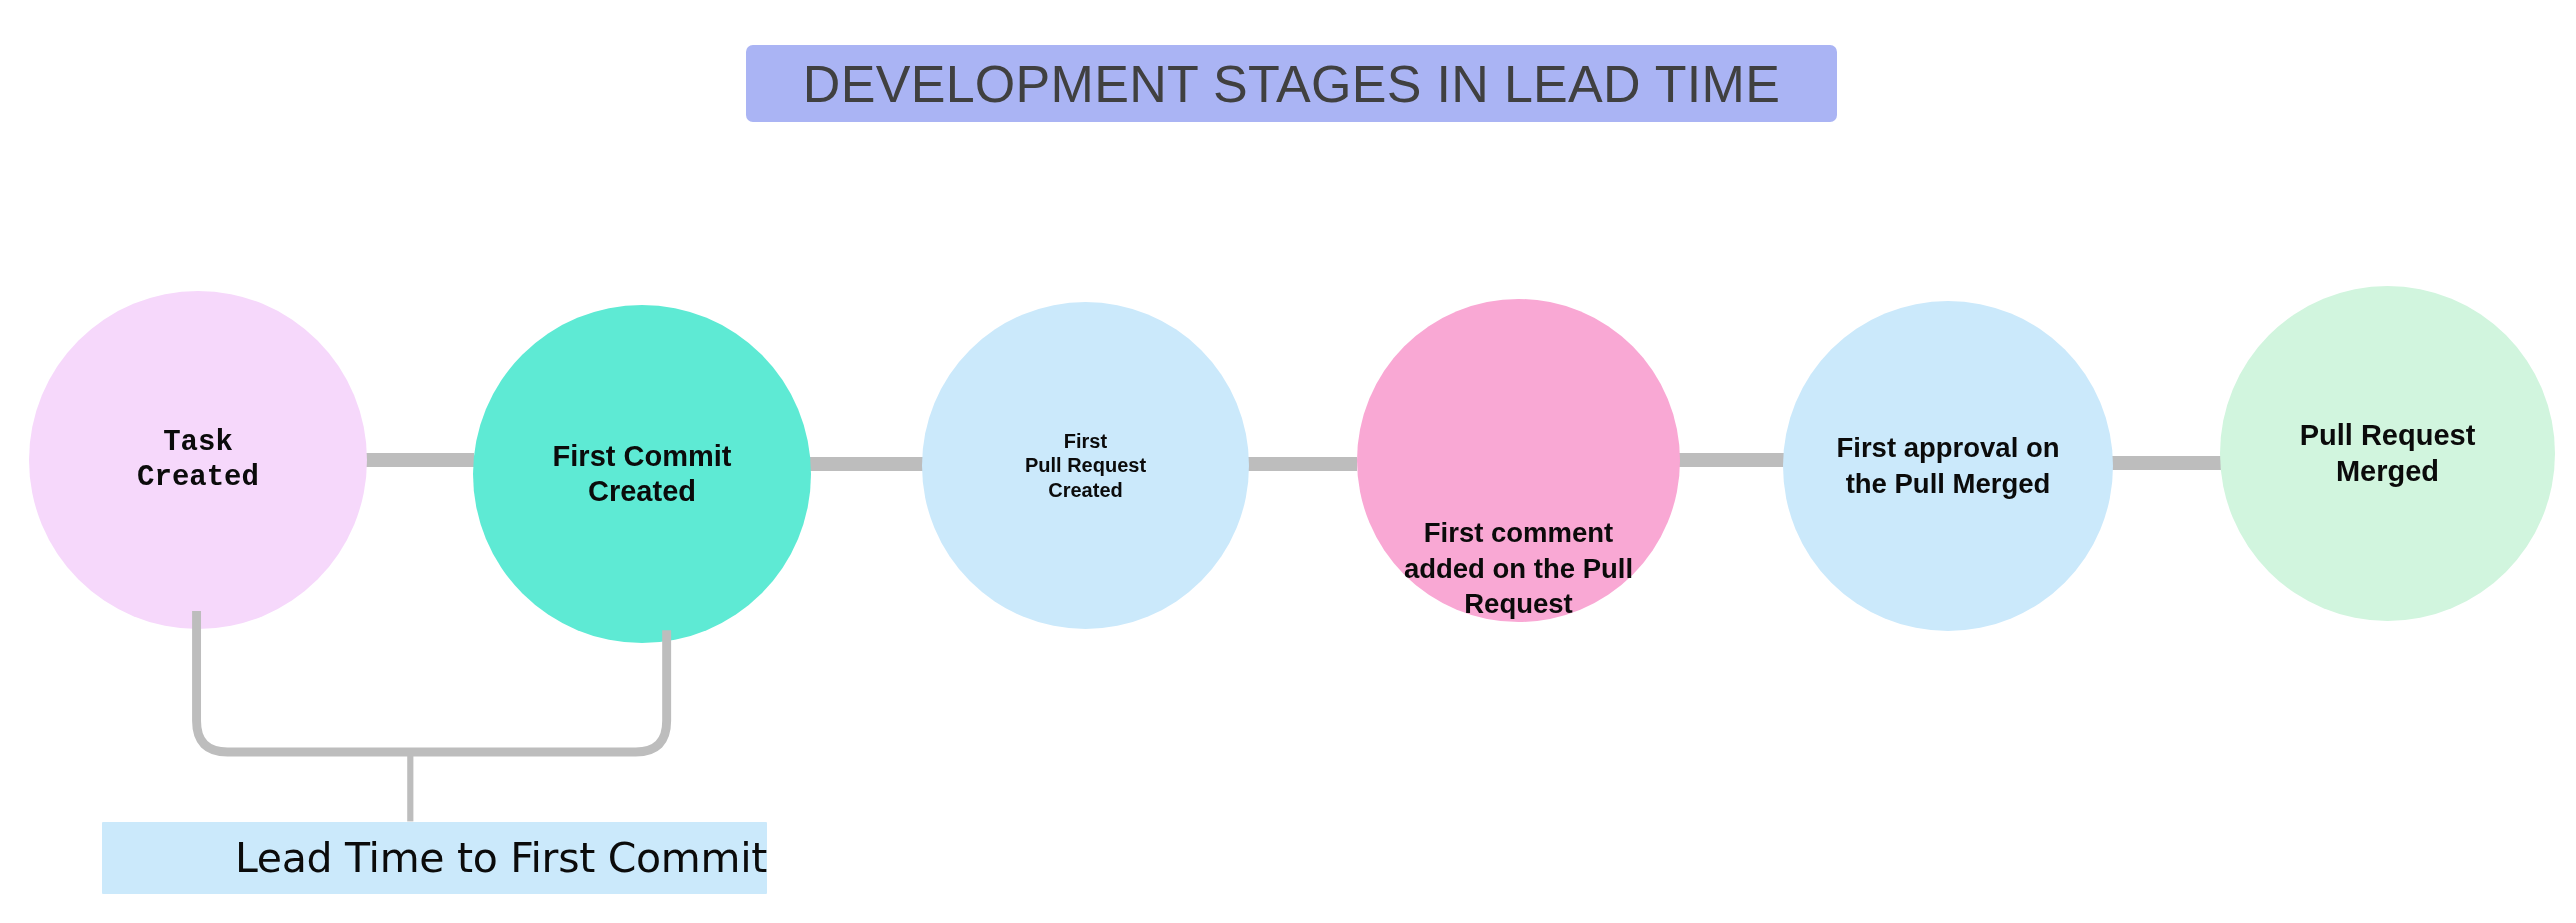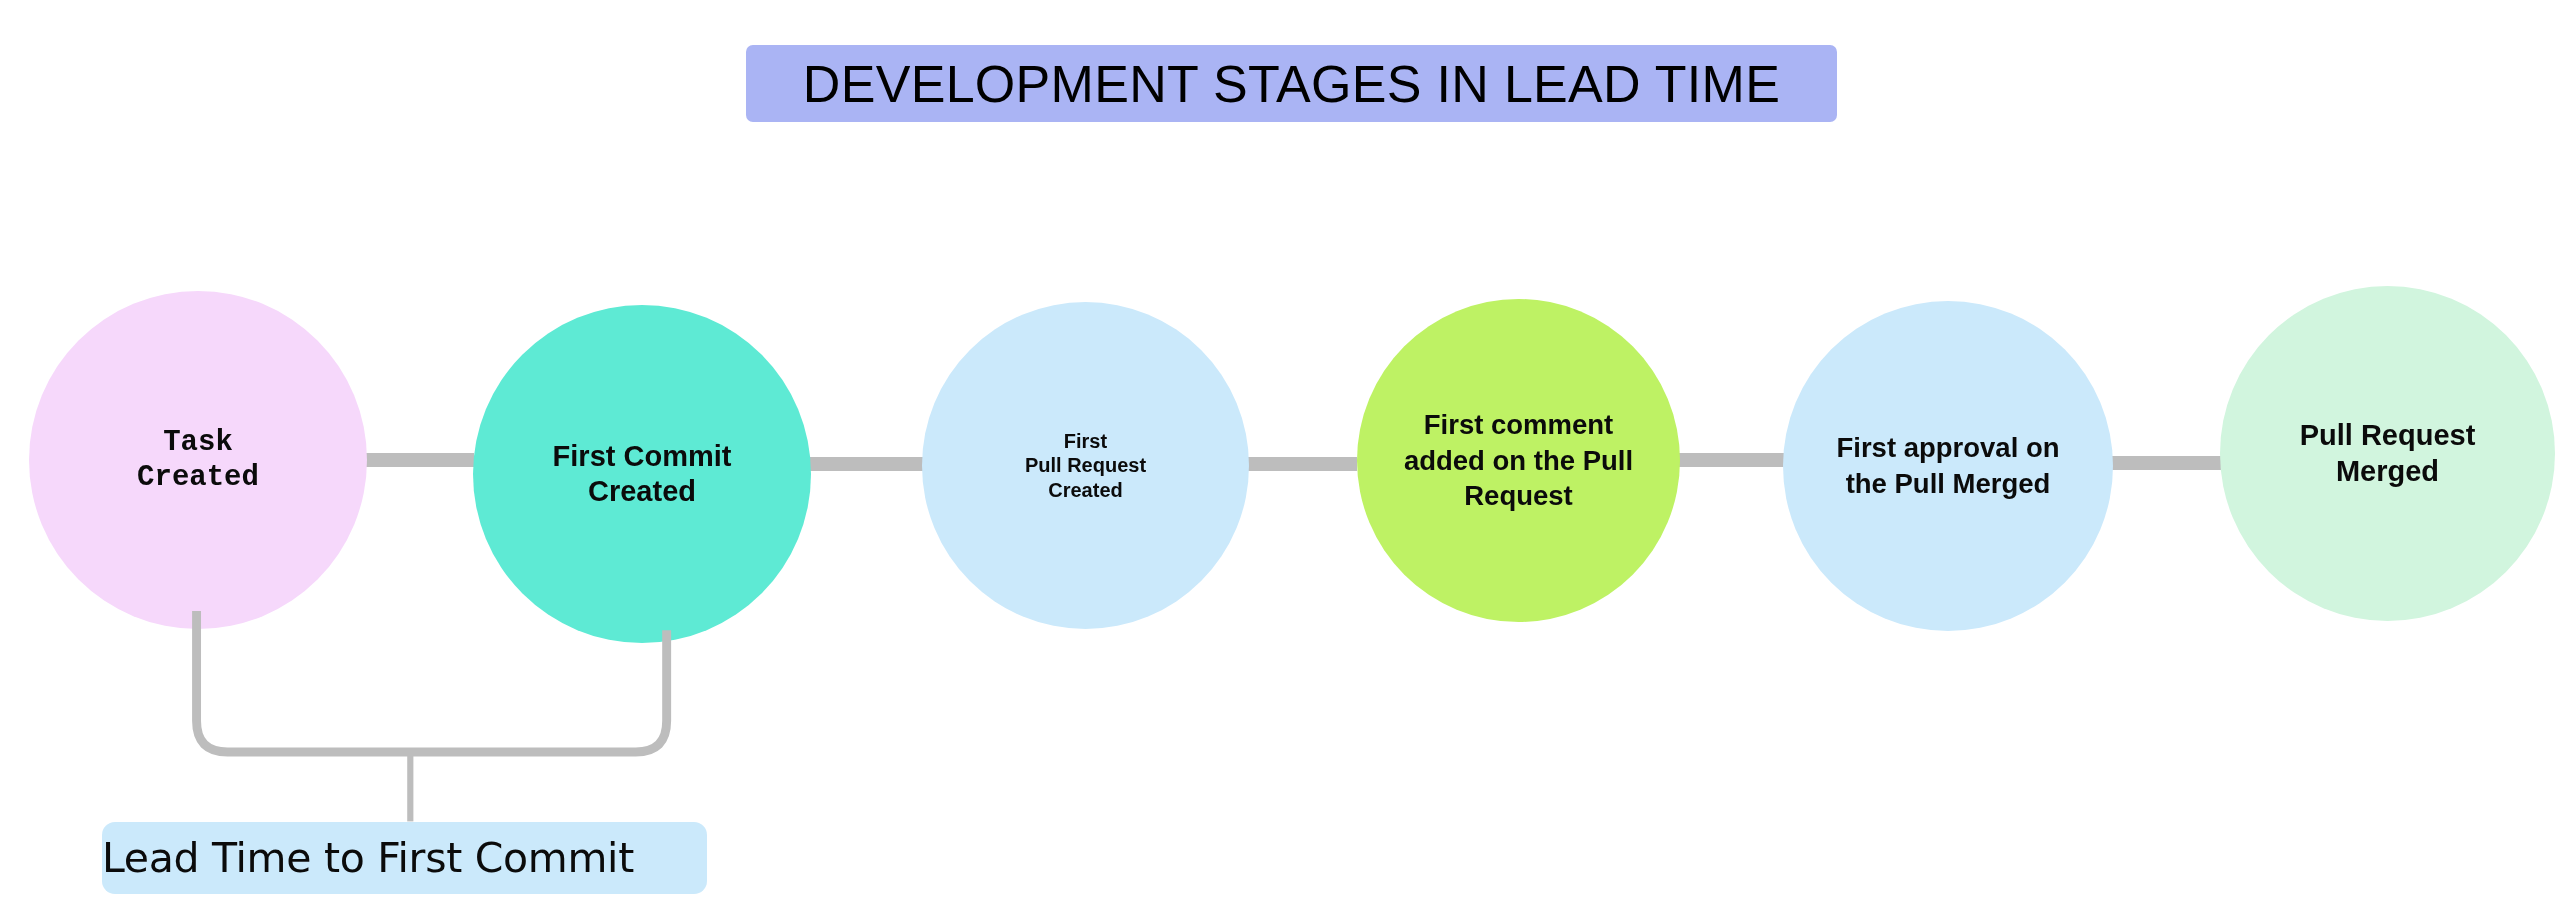--- a/index.html
+++ b/index.html
@@ -34,21 +34,21 @@
     border-radius: 6.9px;
     display: flex;
     align-items: center;
     justify-content: center;
     box-sizing: border-box;
   }
   .title-text {
     font-family: "Liberation Sans", sans-serif;
     font-size: 52px;
     font-weight: 400;
-    color: #000000;
+    color: #404040;
     letter-spacing: 0.3px;
     line-height: 1;
     white-space: nowrap;
   }
 
   
   .node {
     position: absolute;
     border-radius: 50%;
     display: flex;
@@ -81,27 +81,27 @@
     width: 756px;
     height: 227px;
     overflow: visible;
   }
 
   
   .chip {
     position: absolute;
     left: 102px;
     top: 822px;
-    width: 605px;
+    width: 665px;
     height: 72px;
     background: #cbe9fb;
-    border-radius: 13px;
+    border-radius: 1px;
     display: flex;
     align-items: center;
-    justify-content: flex-start;
+    justify-content: flex-end;
     box-sizing: border-box;
   }
   .chip-text {
     font-family: "DejaVu Sans", sans-serif;
     font-size: 41px;
     font-weight: 400;
     color: #0b0b0b;
     line-height: 1;
     white-space: nowrap;
     letter-spacing: -0.3px;
@@ -131,21 +131,21 @@
     <span class="node-label" style="font-size:29px;">First Commit
 Created</span>
   </div>
 
   <div class="node" style="left:922px; top:302px; width:327px; height:327px; background:#cbe9fb;">
     <span class="node-label" style="font-size:20px;">First
 Pull Request
 Created</span>
   </div>
 
-  <div class="node" style="left:1357px; top:299px; width:323px; height:323px; background:#bef264;">
+  <div class="node" style="left:1357px; top:299px; width:323px; height:323px; background:#f9a8d4;align-items:flex-end;">
     <span class="node-label" style="font-size:27.5px; line-height:1.3;">First comment
 added on the Pull
 Request</span>
   </div>
 
   <div class="node" style="left:1783px; top:301px; width:330px; height:330px; background:#cbe9fb;">
     <span class="node-label" style="font-size:27.5px; line-height:1.3;">First approval on
 the Pull Merged</span>
   </div>
 

